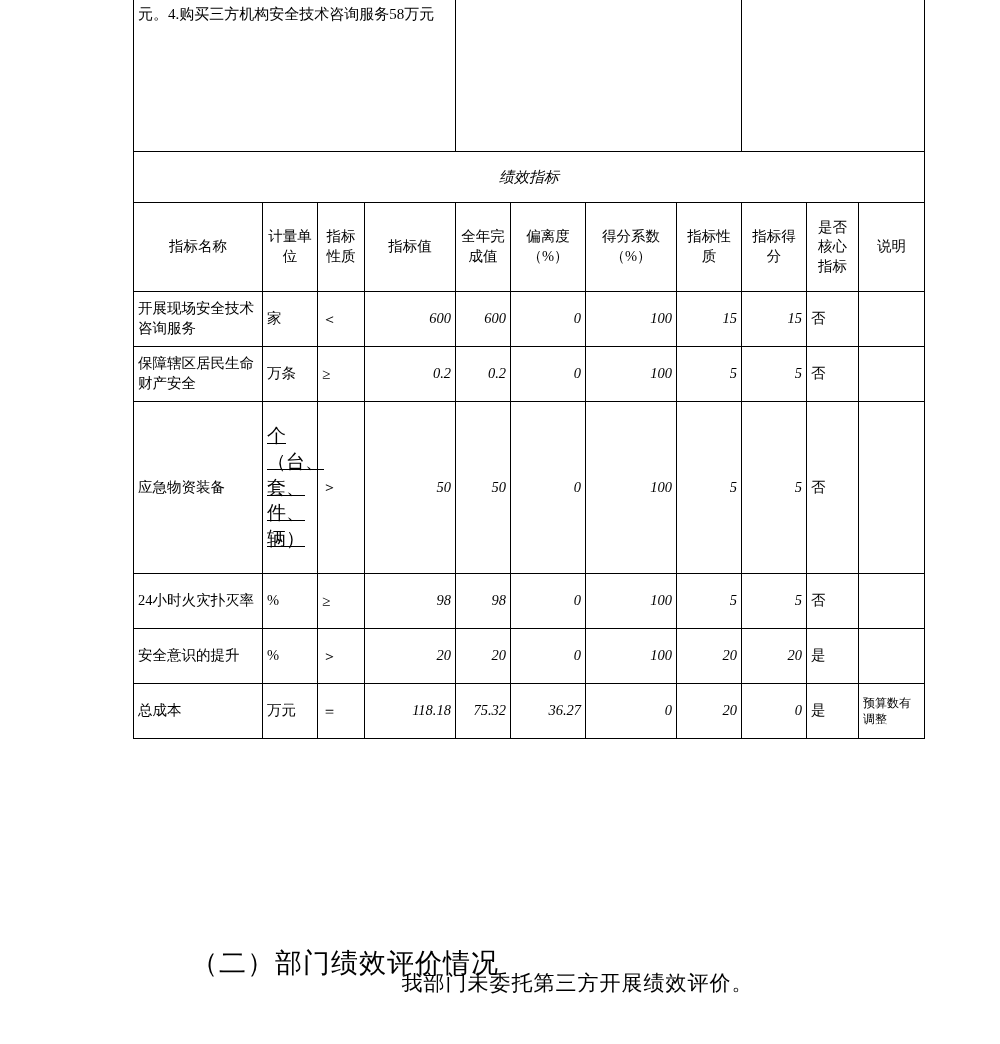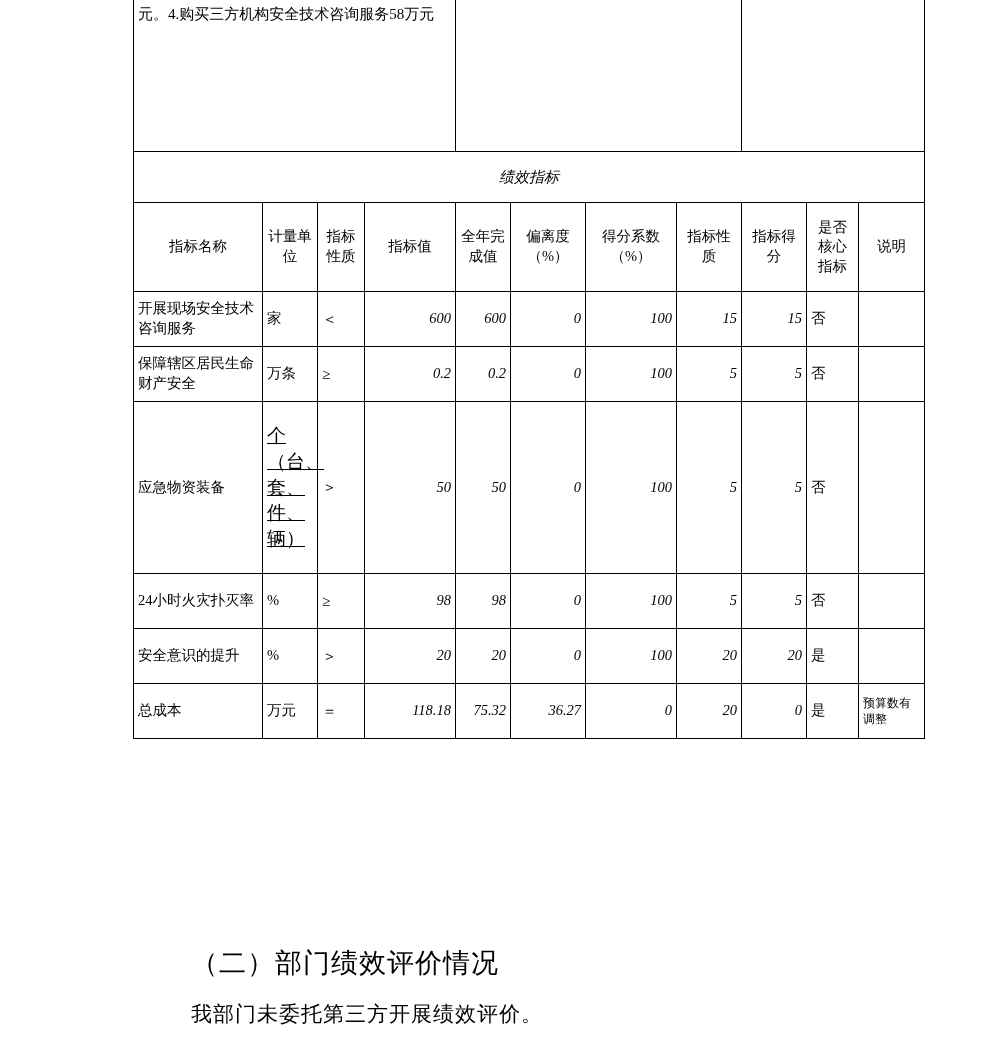--- a/index.html
+++ b/index.html
@@ -103,24 +103,25 @@
     left: 133px;
     width: 773px;
   }
   .heading2 {
     top: 945px;
     font-size: 27px;
     letter-spacing: 1px;
     padding-left: 58px;
   }
   .body-para {
-    top: 1000px;
+    top: 969px;
     font-size: 21px;
     letter-spacing: 1px;
     padding-left: 58px;
+    text-align: center;
   }
 </style>
 </head>
 <body>
 
 <div class="page">
 
   <table class="doc-table">
     <colgroup>
       <col style="width:129px">

